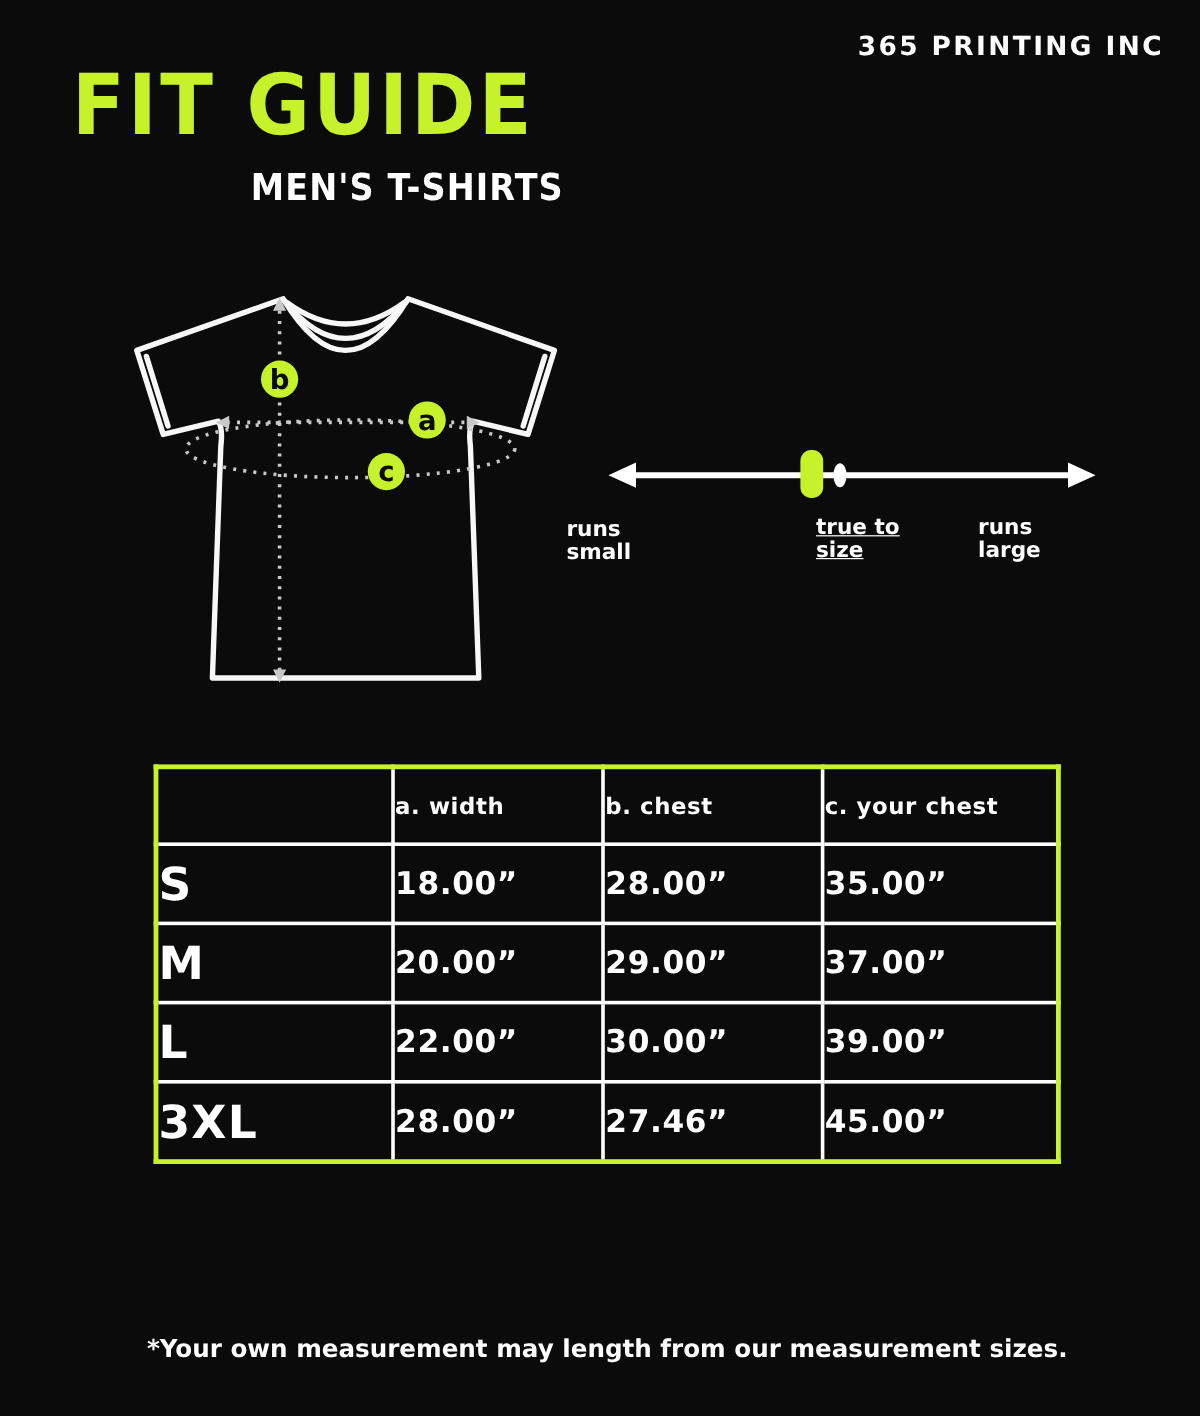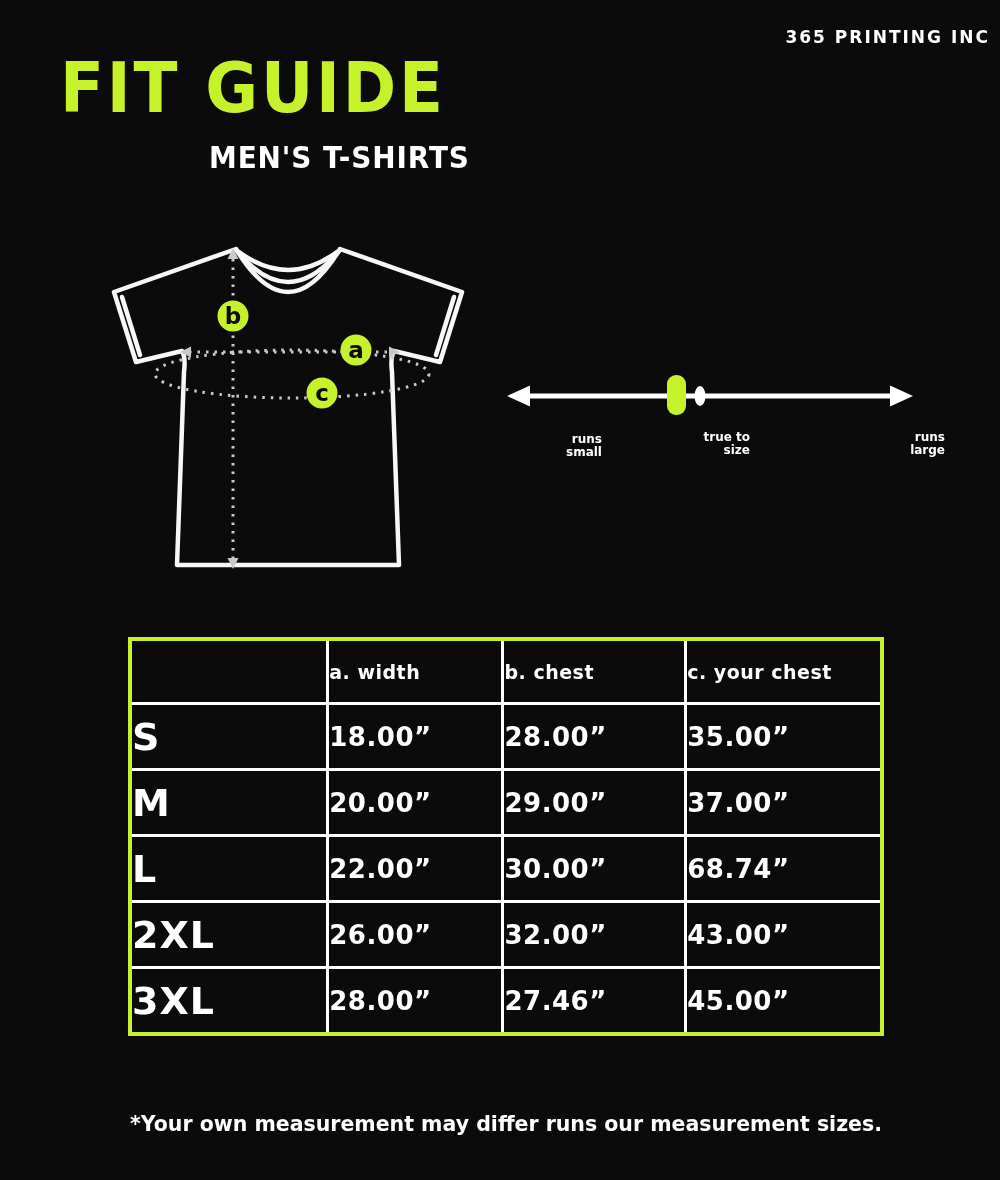--- a/index.html
+++ b/index.html
@@ -11,42 +11,42 @@
   .page{
     position:relative;
     width:1000px;height:1180px;
     background:var(--bg);
     color:var(--text);
     font-family:"DejaVu Sans",sans-serif;
     font-weight:bold;
     overflow:hidden;
   }
   .brand{
-    position:absolute;top:27px;right:10px;
-    font-size:17px;letter-spacing:2px;color:var(--text);
+    position:absolute;top:27px;right:30px;
+    font-size:22px;letter-spacing:2px;color:var(--text);
   }
   .title{
     position:absolute;left:60px;top:52px;margin:0;
     font-size:70px;letter-spacing:3px;color:var(--accent);
     transform:scaleX(.92);transform-origin:left top;line-height:1.05;
   }
   .subtitle{
     position:absolute;left:209px;top:139px;
     font-size:31px;letter-spacing:1px;color:var(--text);
     transform:scaleX(.9);transform-origin:left top;
   }
   .tshirt{position:absolute;left:100px;top:235px;width:380px;height:340px;}
   .scale{position:absolute;left:505px;top:366px;width:410px;height:60px;}
   .scale-label{
     position:absolute;width:130px;
-    font-size:12px;line-height:1.05;text-align:right;
+    font-size:18px;line-height:1.05;text-align:left;
     white-space:pre-line;color:var(--text);
   }
   .scale-label.left{left:472px;top:433px;}
-  .scale-label.center{left:620px;top:431px;}
+  .scale-label.center{left:680px;top:431px;text-decoration:underline;}
   .scale-label.right{left:815px;top:431px;}
 
   .shirt-line{fill:none;stroke:#f7f7f7;stroke-width:4.5;stroke-linejoin:round;stroke-linecap:round;}
   .dotted{fill:none;stroke:#c9c9c9;stroke-width:3;stroke-dasharray:2.5 6;}
   .arrow{fill:#c9c9c9;}
   .fill-accent{fill:var(--accent);}
   .pt-letter{
     font-family:"DejaVu Sans",sans-serif;font-weight:bold;font-size:23px;
     fill:var(--bg);text-anchor:middle;
   }
@@ -151,31 +151,25 @@
       <tr>
         <td class="size">M</td>
         <td>20.00”</td>
         <td>29.00”</td>
         <td>37.00”</td>
       </tr>
       <tr>
         <td class="size">L</td>
         <td>22.00”</td>
         <td>30.00”</td>
-        <td>68.74”</td>
-      </tr>
-      <tr>
-        <td class="size">2XL</td>
-        <td>26.00”</td>
-        <td>32.00”</td>
-        <td>43.00”</td>
+        <td>39.00”</td>
       </tr>
       <tr>
         <td class="size">3XL</td>
         <td>28.00”</td>
         <td>27.46”</td>
         <td>45.00”</td>
       </tr>
     </tbody>
   </table>
 
-  <div class="footnote">*Your own measurement may differ runs our measurement sizes.</div>
+  <div class="footnote">*Your own measurement may length from our measurement sizes.</div>
 </div>
 
 </body></html>

